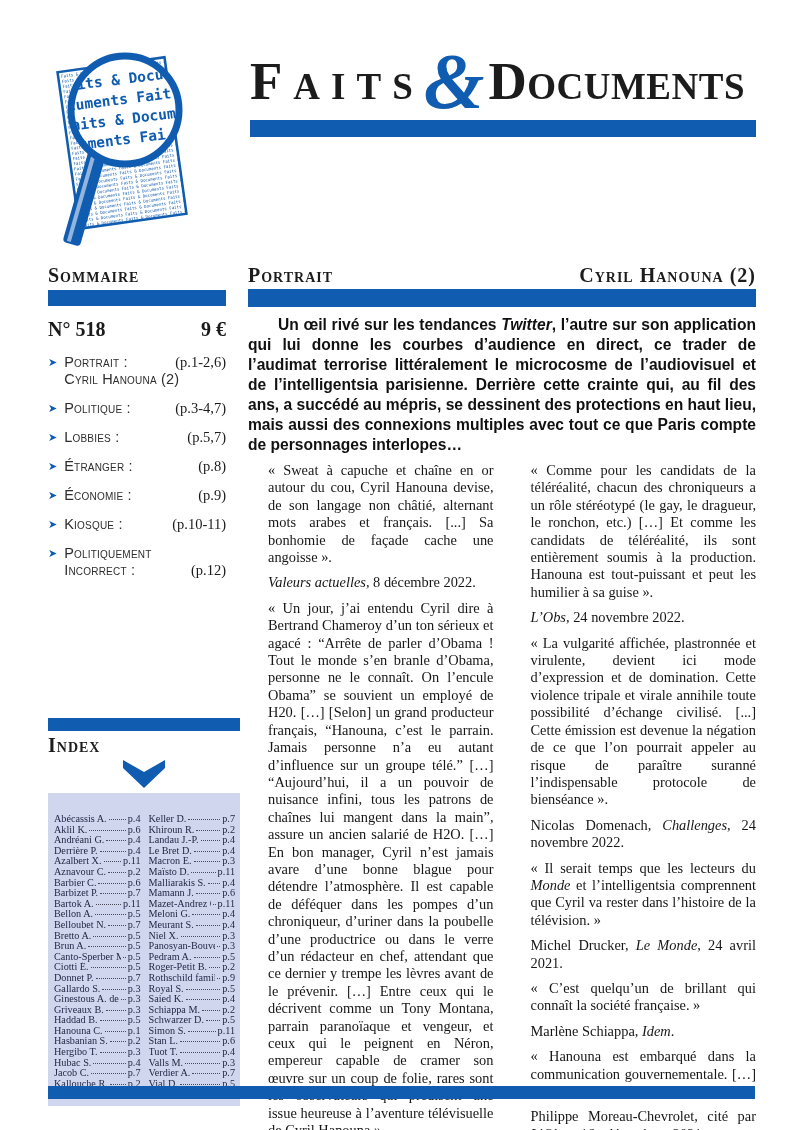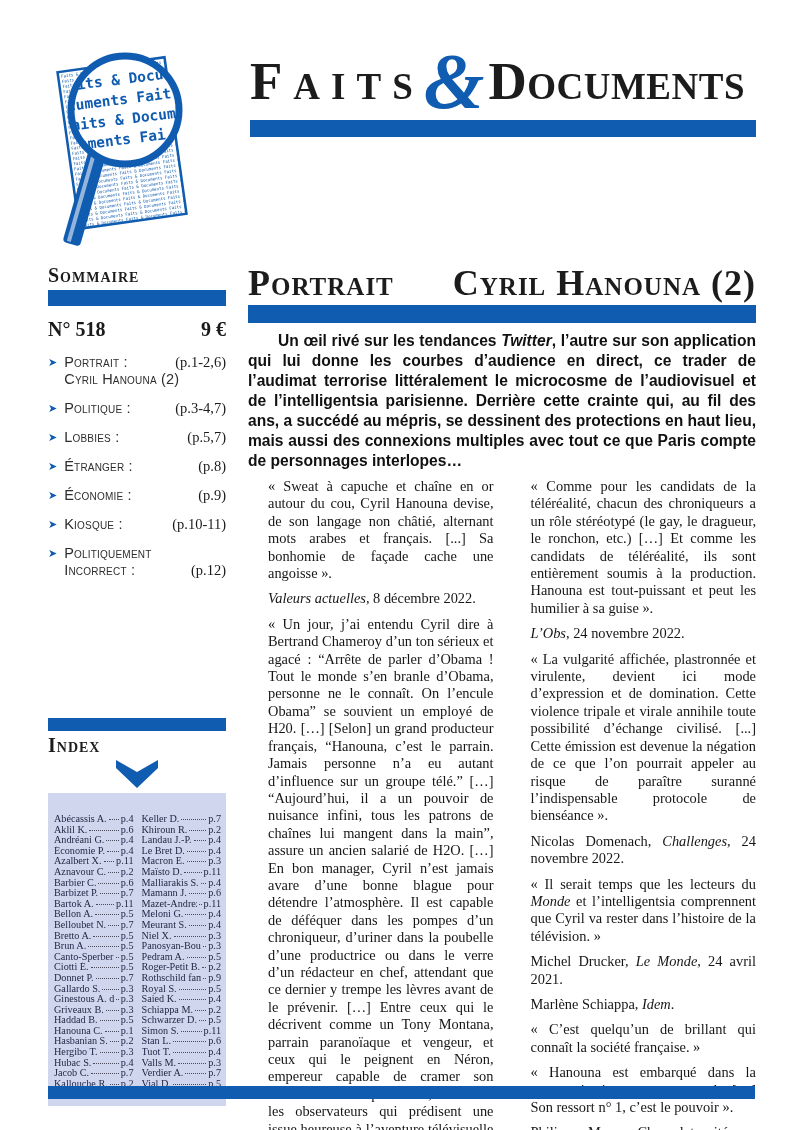--- a/index.html
+++ b/index.html
@@ -34,37 +34,37 @@
         margin-top:12px;font-weight:bold;font-size:20px;}
   .toc{margin-top:6px;}
   .toc-row{display:flex;align-items:flex-start;margin-top:13px;font-family:"Liberation Sans",sans-serif;}
   .toc-row.sub{margin-top:1px;}
   .toc-row .arrow{color:#105cb0;font-size:11px;line-height:16px;margin-right:7px;flex:0 0 auto;}
   .toc-row.sub .arrow{visibility:hidden;}
   .toc-label{flex:1;font-variant:small-caps;font-size:14.5px;line-height:16px;
         color:#2d2d2d;letter-spacing:0.2px;}
   .toc-pages{font-family:"Liberation Serif",serif;font-size:14.5px;line-height:16px;white-space:nowrap;}
 
-  .index-block{position:absolute;left:0;top:448px;width:178px;}
+  .index-block{position:absolute;left:0;top:448px;width:192px;}
   .index-block .headbar{height:13px;}
   .index-block .sec-heading{margin-top:4px;}
   .arrow-down-wrap{text-align:center;margin-top:5px;height:30px;}
   .index-box{background:#cfd6ed;margin-top:3px;padding:21px 5px 6px 6px;display:flex;gap:8px;}
   .index-col{flex:1;min-width:0;}
   .idx-row{display:flex;align-items:baseline;font-size:10.2px;line-height:10.6px;color:#1e2442;}
   .idx-name{white-space:nowrap;overflow:hidden;}
   .idx-leader{flex:1;min-width:3px;border-bottom:1px dotted #4a4a5a;margin:0 2px;transform:translateY(-2px);}
   .idx-page{white-space:nowrap;}
 
   .footer-bar{position:absolute;left:48px;top:1086px;width:707px;height:13px;}
 
   
   .main{position:absolute;left:248px;top:265px;width:508px;}
   .main-head{display:flex;justify-content:space-between;align-items:baseline;}
-  .main-head .sec-heading{font-size:36px;font-family:Liberation Serif, serif;}
+  .main-head .sec-heading{font-size:20px;font-family:Liberation Serif, serif;}
   .main .headbar{height:18px;margin-top:4px;}
   .intro{margin:8px 0 0 0;font-family:"Liberation Sans",sans-serif;font-weight:bold;
         font-size:15.6px;line-height:20px;text-align:justify;text-indent:30px;color:#111;}
   .cols{display:flex;gap:17px;margin-top:7px;}
   .col{flex:1;min-width:0;text-align:justify;font-size:14.4px;line-height:17.4px;color:#161616;margin-left:20px;}
   .col p{margin:0 0 8px 0;}
   .i{font-style:italic;}
   .sup{vertical-align:super;font-size:9px;}
 </style>
 </head>
@@ -224,21 +224,21 @@
               <span class="idx-page">p.6</span>
             </div>
 
             <div class="idx-row">
               <span class="idx-name">Andréani G.</span>
               <span class="idx-leader"></span>
               <span class="idx-page">p.4</span>
             </div>
 
             <div class="idx-row">
-              <span class="idx-name">Économie P.</span>
+              <span class="idx-name">Derrière P.</span>
               <span class="idx-leader"></span>
               <span class="idx-page">p.4</span>
             </div>
 
             <div class="idx-row">
               <span class="idx-name">Azalbert X.</span>
               <span class="idx-leader"></span>
               <span class="idx-page">p.11</span>
             </div>
 
@@ -593,25 +593,25 @@
           <p>
             
           <span>« Il serait temps que les lecteurs du </span><span class="i">Monde</span><span> et l’intelligentsia comprennent que Cyril va rester dans l’histoire de la télévision. »</span></p>
 
           <p>
             
           <span>Michel Drucker, </span><span class="i">Le Monde</span><span>, 24 avril 2021.</span></p>
 
           <p>
             
+          <span>« C’est quelqu’un de brillant qui connaît la société française. »</span></p>
+
+          <p>
+            
           <span>Marlène Schiappa, </span><span class="i">Idem</span><span>.</span></p>
-
-          <p>
-            
-          <span>« C’est quelqu’un de brillant qui connaît la société française. »</span></p>
 
           <p>
             
           <span>« Hanouna est embarqué dans la communication gouvernementale. […] Son ressort n° 1, c’est le pouvoir ».</span></p>
 
           <p>
             
           <span>Philippe Moreau-Chevrolet, cité par </span><span class="i">L’Obs</span><span>, 16 décembre 2021, et par </span><span class="i">L’Express</span><span>, 1</span><span class="sup">er</span><span> décembre 2022.</span></p>
         </div>
     </div>

